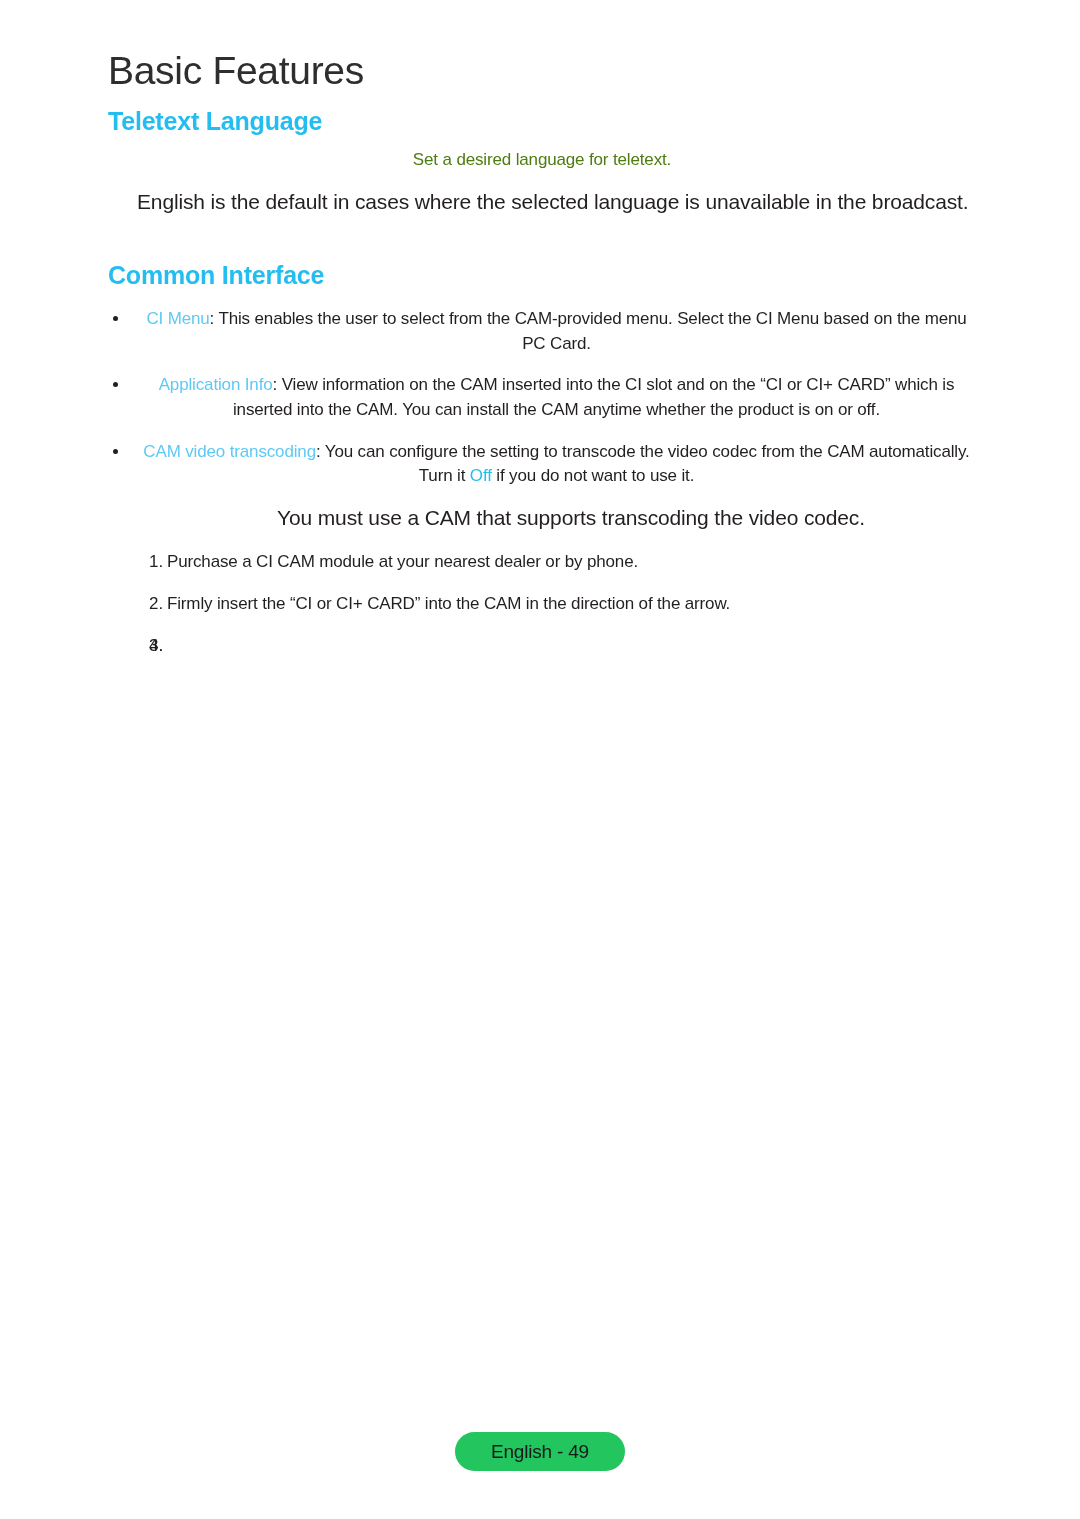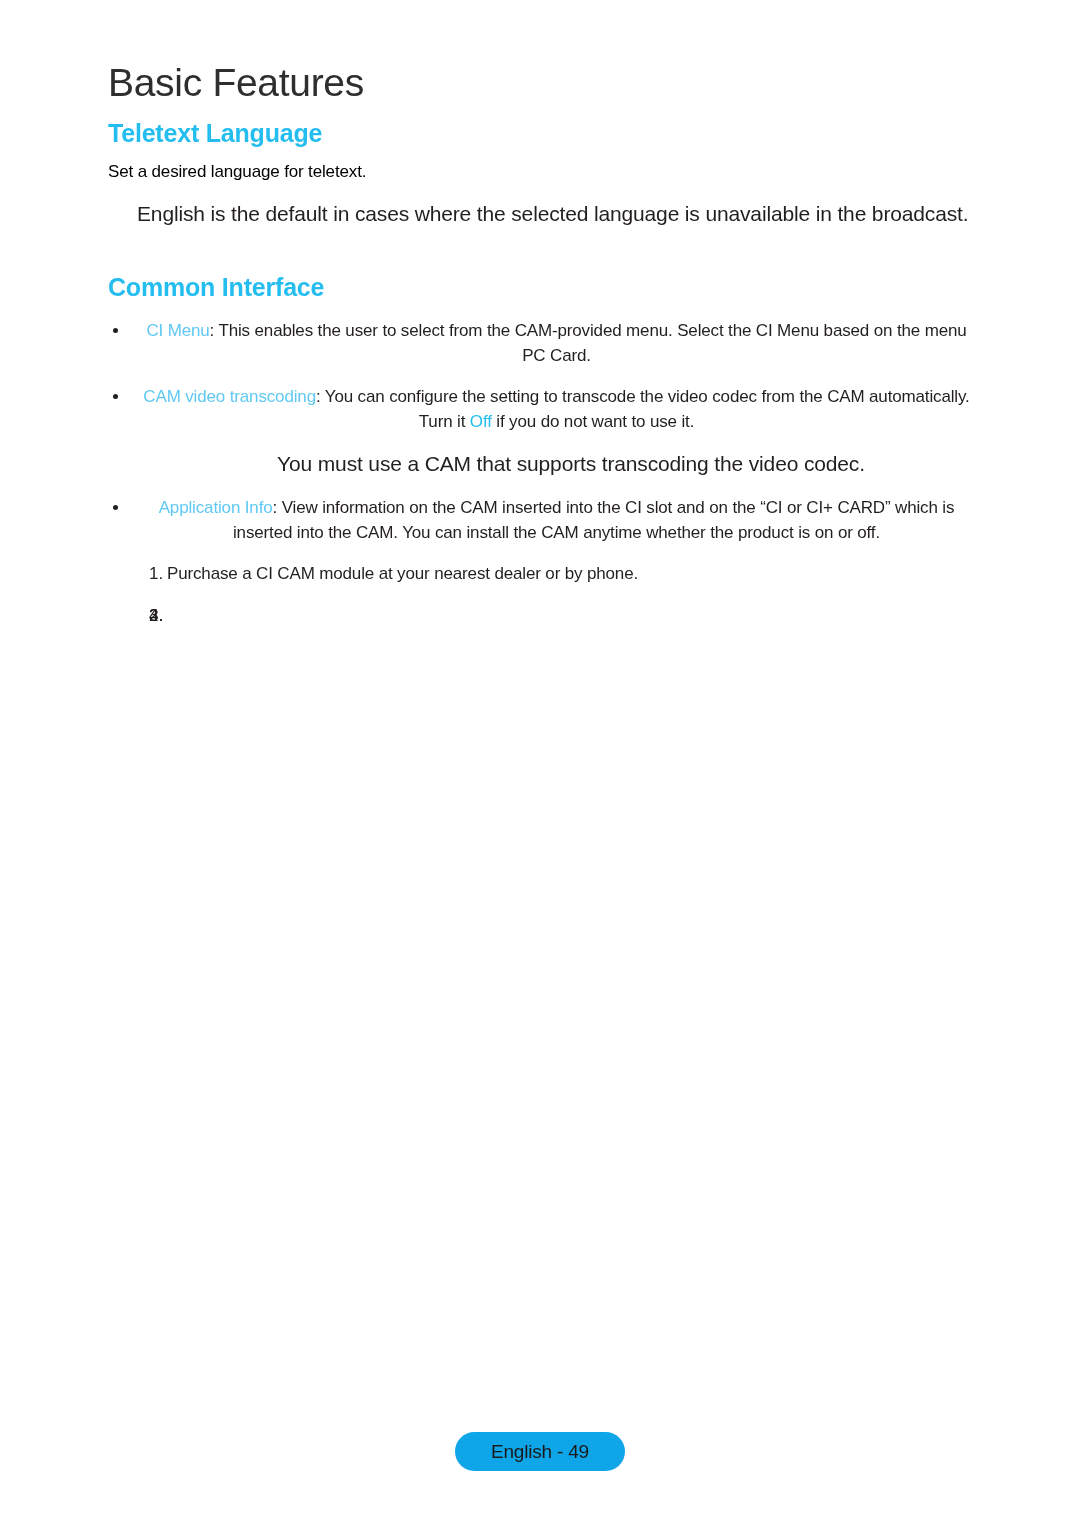--- a/index.html
+++ b/index.html
@@ -21,21 +21,21 @@
     left: 0; top: 0;
     width: 1080px;
     height: 1519px;
     background: #ffffff;
     overflow: hidden;
   }
 
   .content {
     position: absolute;
     left: 108px;
-    top: 62px;
+    top: 50px;
     width: 868px;
   }
 
   
   .chapter-title {
     font-size: 39px;
     font-weight: 300;
     letter-spacing: -0.3px;
     color: #2e2e2e;
     line-height: 1.08;
@@ -67,23 +67,24 @@
   .breadcrumb .arrow {
     color: #8a8a8a;
     padding: 0 3px;
     font-size: 16px;
   }
 
   
   .body-text {
     font-size: 17px;
     line-height: 1.45;
-    color: #000000;
+    color: #4d7c0f;
     margin: 6px 0 9px 0;
     letter-spacing: -0.15px;
+    text-align: center;
   }
 
   
   .note {
     font-size: 21px;
     line-height: 1.45;
     color: #231f20;
     margin: 14px 0 0 29px;
     letter-spacing: -0.15px;
   }
@@ -146,21 +147,21 @@
   }
 
   
   .footer-badge {
     position: absolute;
     left: 455px;
     top: 1432px;
     width: 170px;
     height: 39px;
     border-radius: 19.5px;
-    background: #0ea5e9;
+    background: #22c55e;
     color: #1a1a1a;
     font-size: 19px;
     display: flex;
     align-items: center;
     justify-content: center;
     letter-spacing: -0.2px;
   }
 </style>
 </head>
 <body>
@@ -178,34 +179,34 @@
     <p class="note">English is the default in cases where the selected language is unavailable in the broadcast.</p>
 
     <h2 class="section-heading second">Common Interface</h2>
 
 
     <ul class="bullet-list">
       <li class="bullet-item">
         <span class="term">CI Menu</span><span>: This enables the user to select from the CAM-provided menu. Select the CI Menu based on the menu PC Card.</span>
       </li>
       <li class="bullet-item">
+        <span class="term">Application Info</span><span>: View information on the CAM inserted into the CI slot and on the “CI or CI+ CARD” which is inserted into the CAM. You can install the CAM anytime whether the product is on or off.</span>
+      </li>
+      <li class="bullet-item">
         <span class="term">CAM video transcoding</span><span>: You can configure the setting to transcode the video codec from the CAM automatically. Turn it </span><span class="kw">Off</span><span> if you do not want to use it.</span>
         <div class="note">You must use a CAM that supports transcoding the video codec.</div>
       </li>
-      <li class="bullet-item">
-        <span class="term">Application Info</span><span>: View information on the CAM inserted into the CI slot and on the “CI or CI+ CARD” which is inserted into the CAM. You can install the CAM anytime whether the product is on or off.</span>
-      </li>
     </ul>
 
     <ol class="num-list">
       <li class="num-item">
         <span class="num">1.</span><span>Purchase a CI CAM module at your nearest dealer or by phone.</span>
       </li>
       <li class="num-item">
-        <span class="num">2.</span>
+        <span class="num">2.</span><span>Firmly insert the “CI or CI+ CARD” into the CAM in the direction of the arrow.</span>
       </li>
       <li class="num-item">
         <span class="num">3.</span>
       </li>
       <li class="num-item">
         <span class="num">4.</span>
       </li>
     </ol>
 
   </div>

